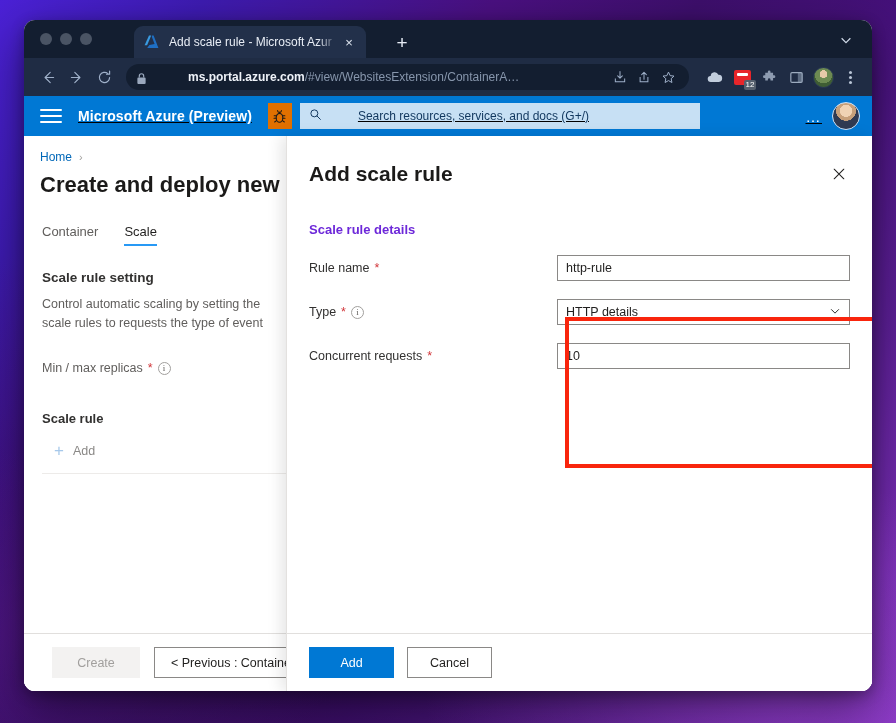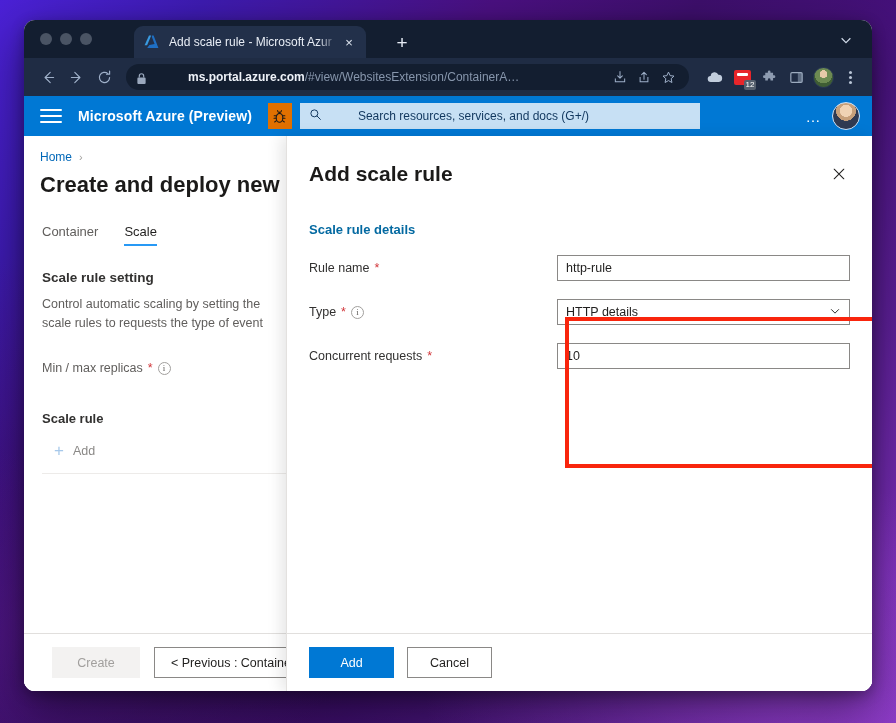--- a/index.html
+++ b/index.html
@@ -97,21 +97,21 @@
   }
   .avatar-img {
     width: 21px; height: 21px; border-radius: 50%;
     background: radial-gradient(circle at 50% 32%, #e8c9a8 0 24%, #6d8a52 25% 56%, #3f5d34 57% 100%);
     border: 1px solid #2a3a54;
   }
   .kebab { display:flex; flex-direction:column; gap:2px; align-items:center; }
   .kebab i { width:3px; height:3px; border-radius:50%; background:#b9c5d6; display:block; }
 
   
-  .portal { position: relative; height: 595px; background: #fff; }
+  .portal { position: relative; height: 595px; background: #fff; text-decoration: underline; }
   .az-header {
     height: 40px; background: #0078d4; display: flex; align-items: center;
     padding: 0 12px 0 16px;
   }
   .hamburger { width: 22px; display: flex; flex-direction: column; gap: 4px; margin-right: 16px; }
   .hamburger i { display: block; height: 2px; background: #fff; border-radius: 1px; }
   .az-brand { color: #fff; font-size: 14px; font-weight: bold; letter-spacing: .1px; }
   .az-bug {
     width: 24px; height: 26px; background: #e07000; margin-left: 16px;
     display: flex; align-items: center; justify-content: center;
@@ -179,21 +179,21 @@
     background: #fff; border-left: 1px solid #e3e1df;
     box-shadow: -5px 0 14px rgba(0,0,0,0.10);
   }
   .blade-head { display: flex; align-items: center; padding: 26px 22px 0 22px; }
   .blade-title { font-size: 21px; font-weight: bold; color: #1b1a19; }
   .blade-close {
     margin-left: auto; width: 22px; height: 22px; color: #201f1e;
     display: flex; align-items: center; justify-content: center; font-size: 16px;
   }
   .blade-body { padding: 36px 22px 0 22px; position: relative; }
-  .blade-sec { font-size: 13px; font-weight: bold; color: #0369a1; }
+  .blade-sec { font-size: 13px; font-weight: bold; color: #6d28d9; }
   .form-row { display: flex; align-items: center; margin-top: 18px; height: 26px; }
   .form-row:first-of-type { margin-top: 21px; }
   .form-label {
     width: 248px; flex: 0 0 248px; font-size: 12.5px; color: #323130;
     display: flex; align-items: center; gap: 5px;
   }
   .ctl { width: 296px; height: 26px; border: 1px solid #8a8886; background: #fff;
          font-size: 12.5px; color: #201f1e; display: flex; align-items: center; padding: 0 8px; }
   .ctl.select { justify-content: space-between; }
   .chev { color: #201f1e; font-size: 10px; line-height: 1; }

